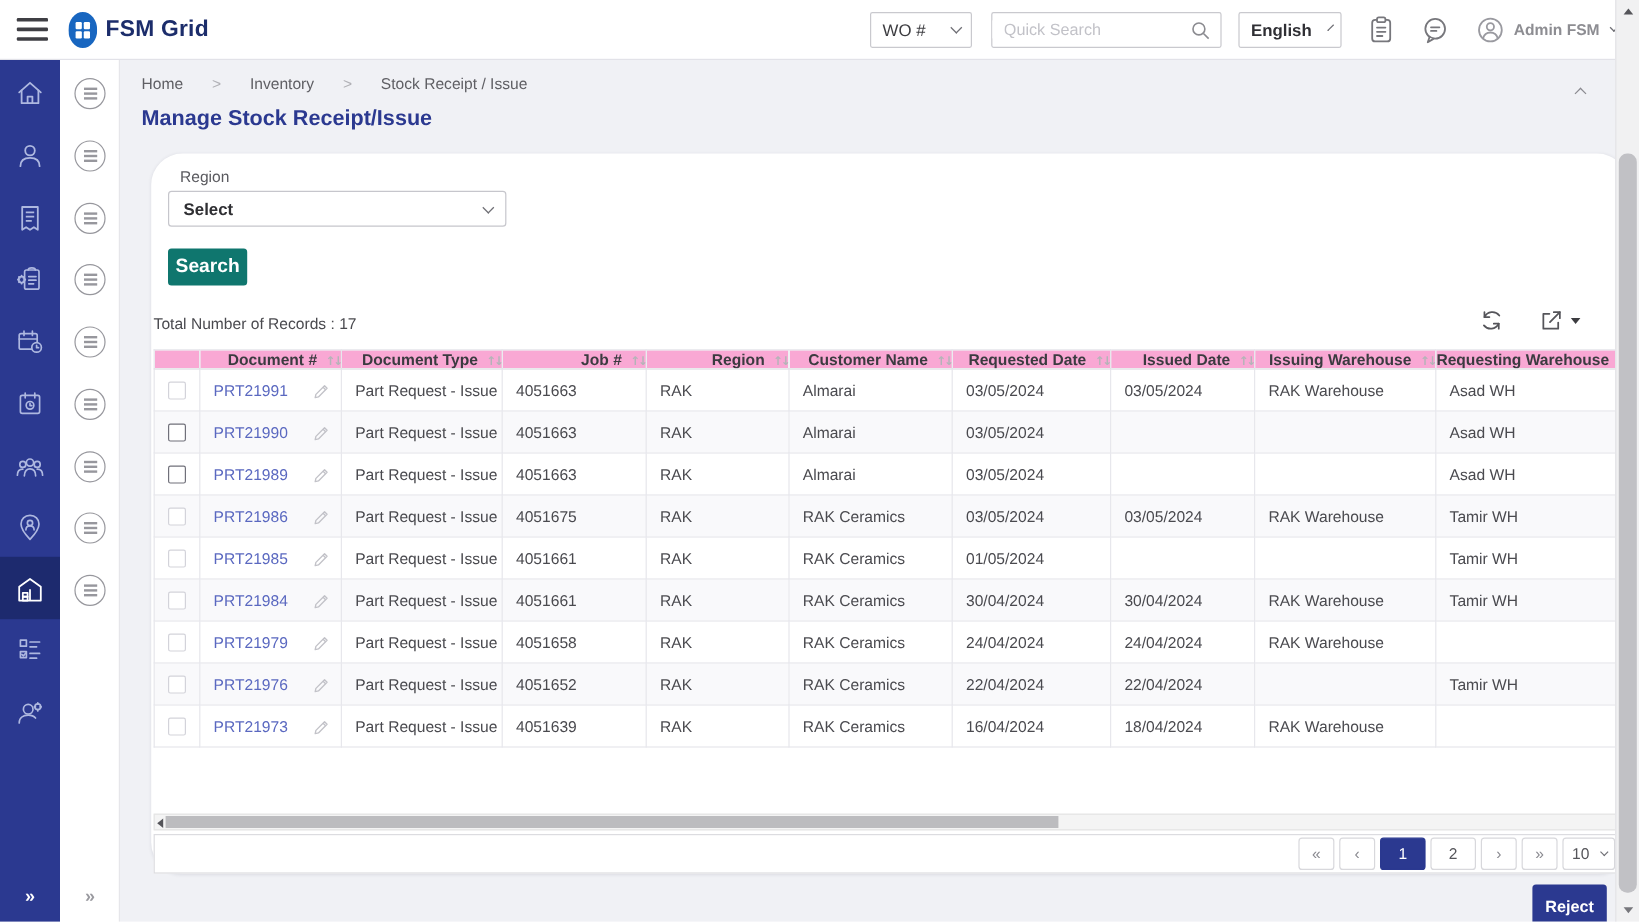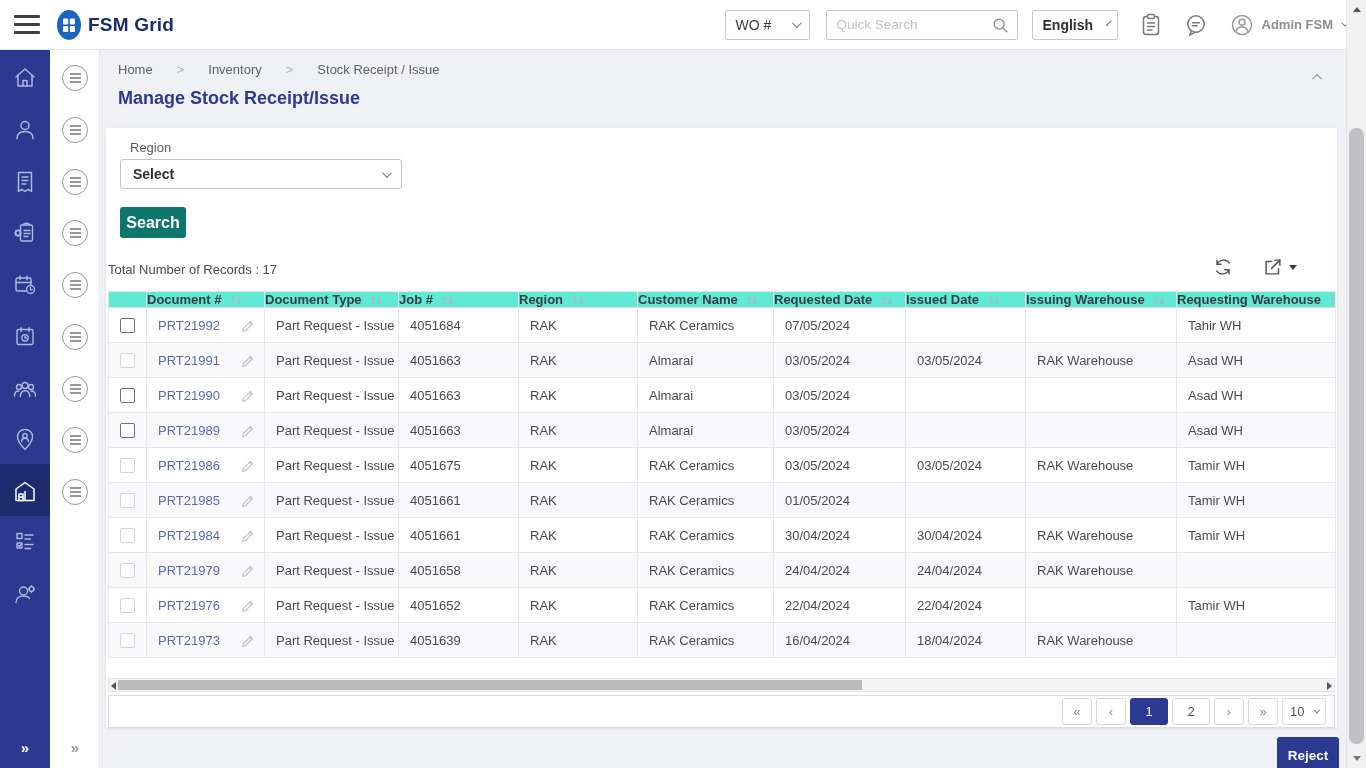--- a/index.html
+++ b/index.html
@@ -52,41 +52,41 @@
   
   .main { position:absolute; left:100px; top:50px; width:1246px; height:718px;
           background:#f0f1f5; overflow:hidden; }
   .breadcrumb { position:absolute; top:12px; left:18px; font-size:13px; color:#5f5f64;
                 display:flex; align-items:center; gap:24px; }
   .breadcrumb .sep { color:#b0b0b5; }
   .bc-collapse { position:absolute; top:17px; right:24px; cursor:pointer; }
   .bc-collapse .chev { border-color:#8a8a90; }
   .page-title { position:absolute; top:38px; left:18px; font-size:18px; font-weight:bold; color:#2b3990; }
 
-  .panel { position:absolute; top:78px; left:6px; width:1231px; height:600px; background:#fff;
-           box-shadow:0 1px 3px rgba(40,40,70,.10); }
+  .panel { position:absolute; top:78px; left:26px; width:1231px; height:600px; background:#fff;
+           box-shadow:0 1px 3px rgba(40,40,70,.10);border-radius:26px; }
   .region-label { position:absolute; top:12px; left:24px; font-size:13px; color:#5a5a5f; }
   .region-select { position:absolute; top:31px; left:14px; width:282px; height:30px;
                    border:1px solid #c6c6cc; border-radius:3px; background:#fff; display:flex;
                    align-items:center; justify-content:space-between; padding:0 12px;
                    font-size:14px; font-weight:600; color:#2f2f33; cursor:pointer; }
   .search-btn { position:absolute; top:79px; left:14px; width:66px; height:31px; background:#0f766e;
                 color:#fff; font-weight:bold; font-size:16px; border:0; border-radius:3px; cursor:pointer;
                 font-family:inherit; }
   .records { position:absolute; top:134px; left:2px; font-size:13px; color:#4a4a4f; }
   .grid-actions { position:absolute; top:128px; right:40px; display:flex; align-items:center; gap:28px; }
   .caret-down { width:0; height:0; border-left:4px solid transparent; border-right:4px solid transparent;
                 border-top:5px solid #3c3c40; margin-left:5px; }
 
   
   .tbl-wrap { position:absolute; top:163px; left:2px; width:1227px; }
   table { border-collapse:collapse; width:1227px; table-layout:fixed; }
   th, td { border:1px solid #e7e7ec; overflow:hidden; white-space:nowrap; }
-  th { height:15px; background:#5eead4; font-size:13px; font-weight:bold; color:#3b3b40;
-       text-align:left; cursor:pointer; border-bottom:1px solid #dcdce2; }
+  th { height:15px; background:#f9a8d4; font-size:13px; font-weight:bold; color:#3b3b40;
+       text-align:right; cursor:pointer; border-bottom:1px solid #dcdce2; }
   td { height:35px; font-size:13px; color:#4a4a4f; padding:0 11px; text-align:left; background:#fff; }
   tbody tr:nth-child(even) td { background:#f9f9fb; }
   .sort::after { content:"\2191\2193"; font-size:10px; letter-spacing:-2px; color:#b4b4b8;
                  margin-left:7px; font-family:"DejaVu Sans",sans-serif; }
   .td-check { text-align:center; padding:0; }
   .cb { display:inline-block; width:15px; height:15px; border:1.5px solid #70707a; border-radius:2px;
         background:#fff; vertical-align:middle; cursor:pointer; }
   .cb.disabled { border-color:#d3d3da; }
   .td-doc { padding:0 8px 0 11px; }
   .td-doc-inner { display:flex; align-items:center; justify-content:space-between; }
@@ -387,40 +387,20 @@
             <th><span>Job #</span><span class="sort"></span></th>
             <th><span>Region</span><span class="sort"></span></th>
             <th><span>Customer Name</span><span class="sort"></span></th>
             <th><span>Requested Date</span><span class="sort"></span></th>
             <th><span>Issued Date</span><span class="sort"></span></th>
             <th><span>Issuing Warehouse</span><span class="sort"></span></th>
             <th><span>Requesting Warehouse</span><span class="sort"></span></th>
           </tr>
         </thead>
         <tbody>
-  <tr>
-    <td class="td-check"><span class="cb"></span></td>
-    <td class="td-doc">
-      <span class="td-doc-inner">
-        <a class="doc-link">PRT21992</a>
-        <svg width="15" height="15" viewBox="0 0 20 20" fill="none" stroke="#c2c2c8" stroke-width="1.5" stroke-linejoin="round">
-          <path d="M3 14.2 L12.6 4.6 l2.8 2.8 L5.8 17 l-3.6.8 Z"></path>
-                    <path d="M11 6.2 l2.8 2.8"></path>
-        </svg>
-      </span>
-    </td>
-    <td>Part Request - Issue</td>
-    <td>4051684</td>
-    <td>RAK</td>
-    <td>RAK Ceramics</td>
-    <td>07/05/2024</td>
-    <td></td>
-    <td></td>
-    <td>Tahir WH</td>
-  </tr>
 
   <tr>
     <td class="td-check"><span class="cb disabled"></span></td>
     <td class="td-doc">
       <span class="td-doc-inner">
         <a class="doc-link">PRT21991</a>
         <svg width="15" height="15" viewBox="0 0 20 20" fill="none" stroke="#c2c2c8" stroke-width="1.5" stroke-linejoin="round">
           <path d="M3 14.2 L12.6 4.6 l2.8 2.8 L5.8 17 l-3.6.8 Z"></path>
                     <path d="M11 6.2 l2.8 2.8"></path>
         </svg>

